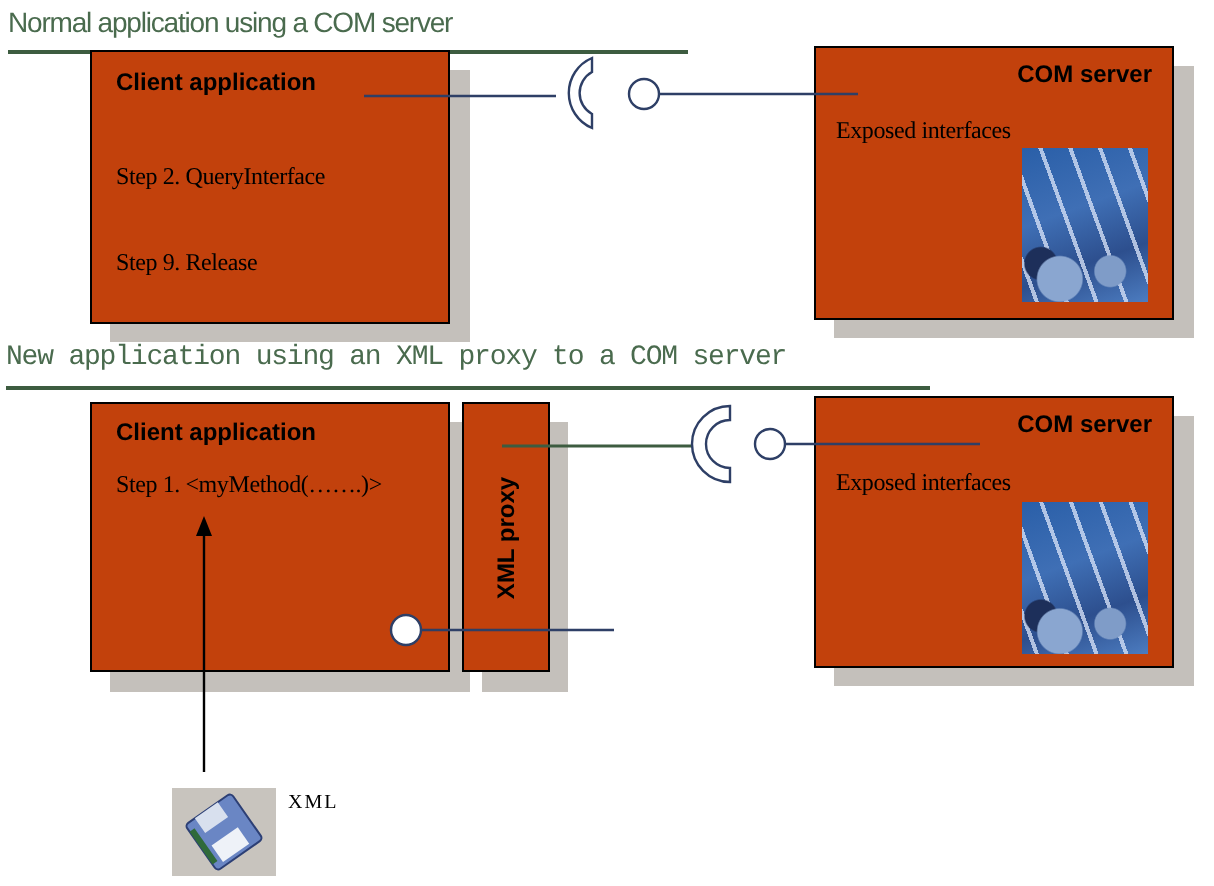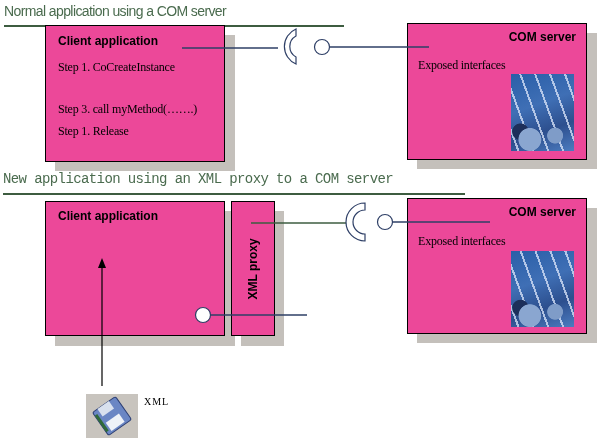--- a/index.html
+++ b/index.html
@@ -3,58 +3,58 @@
 <meta charset="utf-8">
 <style>
   html, body { margin:0; padding:0; background:#ffffff; }
   body { width:607px; height:443px; position:relative; overflow:hidden; }
   .abs { position:absolute; }
   .heading {
     font-family: "Liberation Sans", sans-serif; font-size:14px; color:#4a6b4e;
     letter-spacing:-0.6px; white-space:nowrap; line-height:22px;
     border-bottom:2px solid #3d5c40; padding-bottom:3px;
   }
-  .box { background:#ec4899; border:1px solid #000; box-sizing:border-box; }
+  .box { background:#c2410c; border:1px solid #000; box-sizing:border-box; }
   .shadow { background:#c4c0bb; }
   .title { font-family:"Liberation Sans", sans-serif; font-weight:bold; font-size:12px; color:#000; white-space:nowrap; }
   .serif { font-family:"Liberation Serif", serif; font-size:12px; color:#000; white-space:nowrap; letter-spacing:-0.2px; }
   .gears {
     background:
       radial-gradient(circle at 30% 85%, #8aa6d0 0 14%, transparent 15%),
       radial-gradient(circle at 70% 80%, #7f9cc8 0 10%, transparent 11%),
       radial-gradient(circle at 15% 75%, #1d2f5a 0 10%, transparent 11%),
       repeating-linear-gradient(70deg, transparent 0 6px, rgba(220,230,250,0.75) 6px 8px, transparent 8px 14px),
       linear-gradient(160deg, #2a5fa8 0%, #3f6fb5 40%, #2d4f8e 70%, #4c7cc0 100%);
   }
 </style>
 </head>
 <body>
 
 <div class="abs heading" style="left:4px; top:0px; width:340px;">Normal application using a COM server</div>
 
 <div class="abs shadow" style="left:55px; top:35px; width:180px; height:136px;"></div>
 <div class="abs box" style="left:45px; top:25px; width:180px; height:137px;">
   <div class="abs title" style="left:12px; top:8px;">Client application</div>
-  <div class="abs serif" style="left:12px; top:34px;">Step 1. CoCreateInstance</div>
-  <div class="abs serif" style="left:12px; top:76px;">Step 3. call myMethod(…….)</div>
-  <div class="abs serif" style="left:12px; top:98px;">Step 1. Release</div>
+  <div class="abs serif" style="left:12px; top:55px;">Step 2. QueryInterface</div>
+  <div class="abs serif" style="left:12px; top:98px;">Step 9. Release</div>
 </div>
 
 <div class="abs shadow" style="left:417px; top:33px; width:180px; height:136px;"></div>
 <div class="abs box" style="left:407px; top:23px; width:180px; height:137px;">
   <div class="abs title" style="right:10px; top:6px;">COM server</div>
   <div class="abs serif" style="left:10px; top:34px;">Exposed interfaces</div>
   <div class="abs gears" style="left:103px; top:50px; width:63px; height:77px;"></div>
 </div>
 
 <div class="abs heading" style="left:3px; top:168px; width:462px;font-family:Liberation Mono, monospace;">New application using an XML proxy to a COM server</div>
 
 <div class="abs shadow" style="left:55px; top:211px; width:180px; height:135px;"></div>
 <div class="abs box" style="left:45px; top:201px; width:180px; height:135px;">
   <div class="abs title" style="left:12px; top:7px;">Client application</div>
+  <div class="abs serif" style="left:12px; top:33px;">Step 1. &lt;myMethod(…….)&gt;</div>
 </div>
 
 <div class="abs shadow" style="left:241px; top:211px; width:43px; height:135px;"></div>
 <div class="abs box" style="left:231px; top:201px; width:44px; height:135px;">
   <div class="abs title" style="left:50%; top:50%; transform:translate(-50%,-50%) rotate(-90deg);">XML proxy</div>
 </div>
 
 <div class="abs shadow" style="left:417px; top:208px; width:180px; height:135px;"></div>
 <div class="abs box" style="left:407px; top:198px; width:180px; height:136px;">
   <div class="abs title" style="right:10px; top:6px;">COM server</div>

